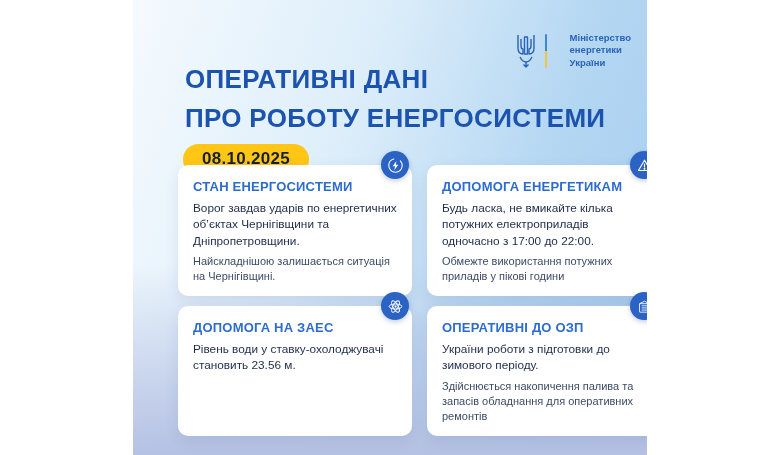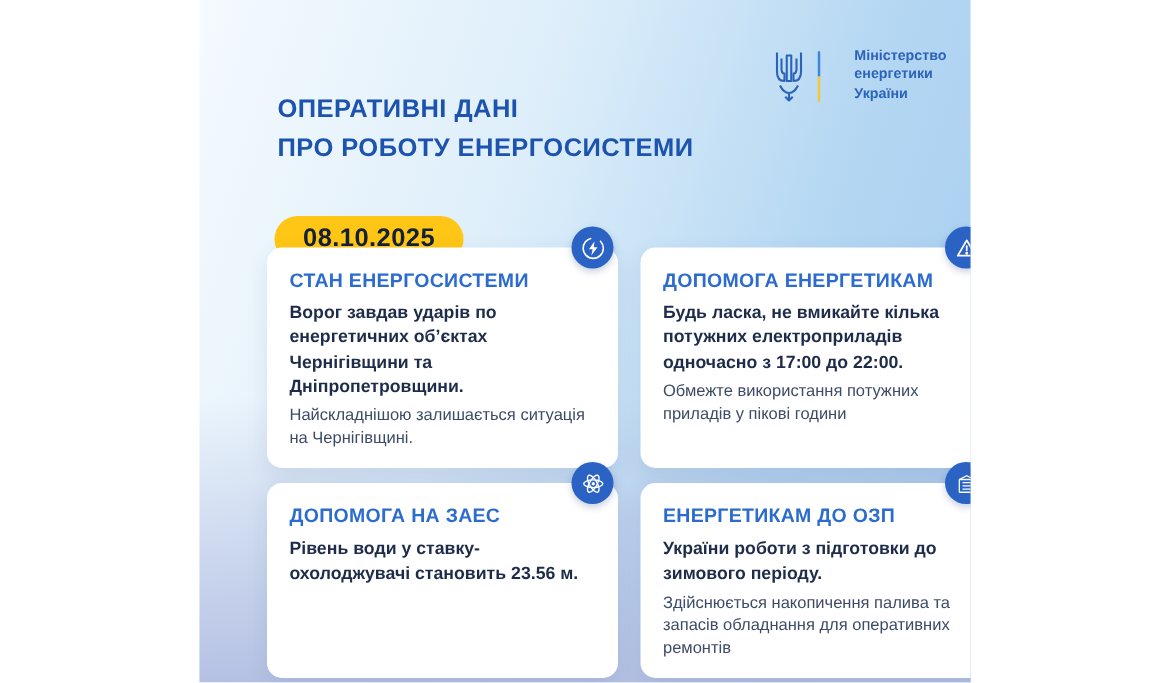--- a/index.html
+++ b/index.html
@@ -19,34 +19,34 @@
   
   .logo { position:absolute; top:32px; right:16px; display:flex; align-items:center; gap:7px; }
   .logo .trident { width:24px; height:36px; }
   .logo .divider { width:2px; height:34px; display:flex; flex-direction:column; border-radius:1px; overflow:hidden; }
   .logo .divider .d-top { flex:1; background:#3f86d8; }
   .logo .divider .d-bot { flex:1; background:#f2c63a; }
   .logo .ltext { font-size:9.5px; font-weight:bold; color:#2a63b8; line-height:1.3;margin-left:16px; }
 
   
   .title { position:absolute; left:52px; top:60px; color:#1c53ae; font-weight:bold;
-           font-size:17px; line-height:1.5; letter-spacing:0.3px; }
+           font-size:26px; line-height:1.5; letter-spacing:0.3px; }
 
   
   .date-pill { position:absolute; left:50px; top:129px; background:#ffc615; color:#141f38;
                font-weight:bold; font-size:17px; padding:5px 19px 6px 19px; border-radius:19px;
                letter-spacing:0.3px;margin-top:15px; }
 
   
   .cards { position:absolute; left:45px; top:165px; width:483px;
            display:grid; grid-template-columns:1fr 1fr; column-gap:15px; row-gap:10px; }
   .card { position:relative; background:#ffffff; border-radius:10px; padding:14px 14px 12px 15px;
           min-height:115px; box-shadow:0 5px 14px rgba(40,70,130,0.10); }
   .card h3 { font-size:13px; font-weight:bold; color:#2d6ccf; letter-spacing:0.2px; margin-bottom:6px; }
-  .card .bold-text { font-size:11.8px; font-weight:bold; color:#1e2c4a; line-height:1.38; margin-bottom:5px; }
+  .card .bold-text { font-size:11.8px; font-weight:normal; color:#1e2c4a; line-height:1.38; margin-bottom:5px; }
   .card .reg-text  { font-size:11px; color:#3d4b66; line-height:1.38; }
 
   .icon-circle { position:absolute; top:-14px; right:3px; width:28px; height:28px;
                  border-radius:50%; background:#2a63c4; display:flex; align-items:center;
                  justify-content:center; box-shadow:0 2px 5px rgba(30,60,120,0.25); }
   .icon-circle svg { width:17px; height:17px; display:block; }
 </style>
 </head>
 <body>
 
@@ -122,20 +122,20 @@
       <div class="card">
         <span class="icon-circle">
           <svg viewBox="0 0 24 24" fill="none" stroke="#ffffff" stroke-width="1.2">
             <rect x="5" y="8" width="14" height="12" rx="0.5"></rect>
             <path d="M5 8 L12 4.5 L19 8"></path>
             <line x1="8" y1="11" x2="16" y2="11"></line>
             <line x1="8" y1="14" x2="16" y2="14"></line>
             <line x1="8" y1="17" x2="16" y2="17"></line>
           </svg>
         </span>
-        <h3>ЕНЕРГЕТИКАМ ДО ОЗП</h3>
+        <h3>ОПЕРАТИВНІ ДО ОЗП</h3>
         <p class="bold-text">України роботи з підготовки до зимового періоду.</p>
         <p class="reg-text">Здійснюється накопичення палива та запасів обладнання для оперативних ремонтів</p>
       </div>
 
     </div>
   </div>
 </div>
 
 </body></html>

